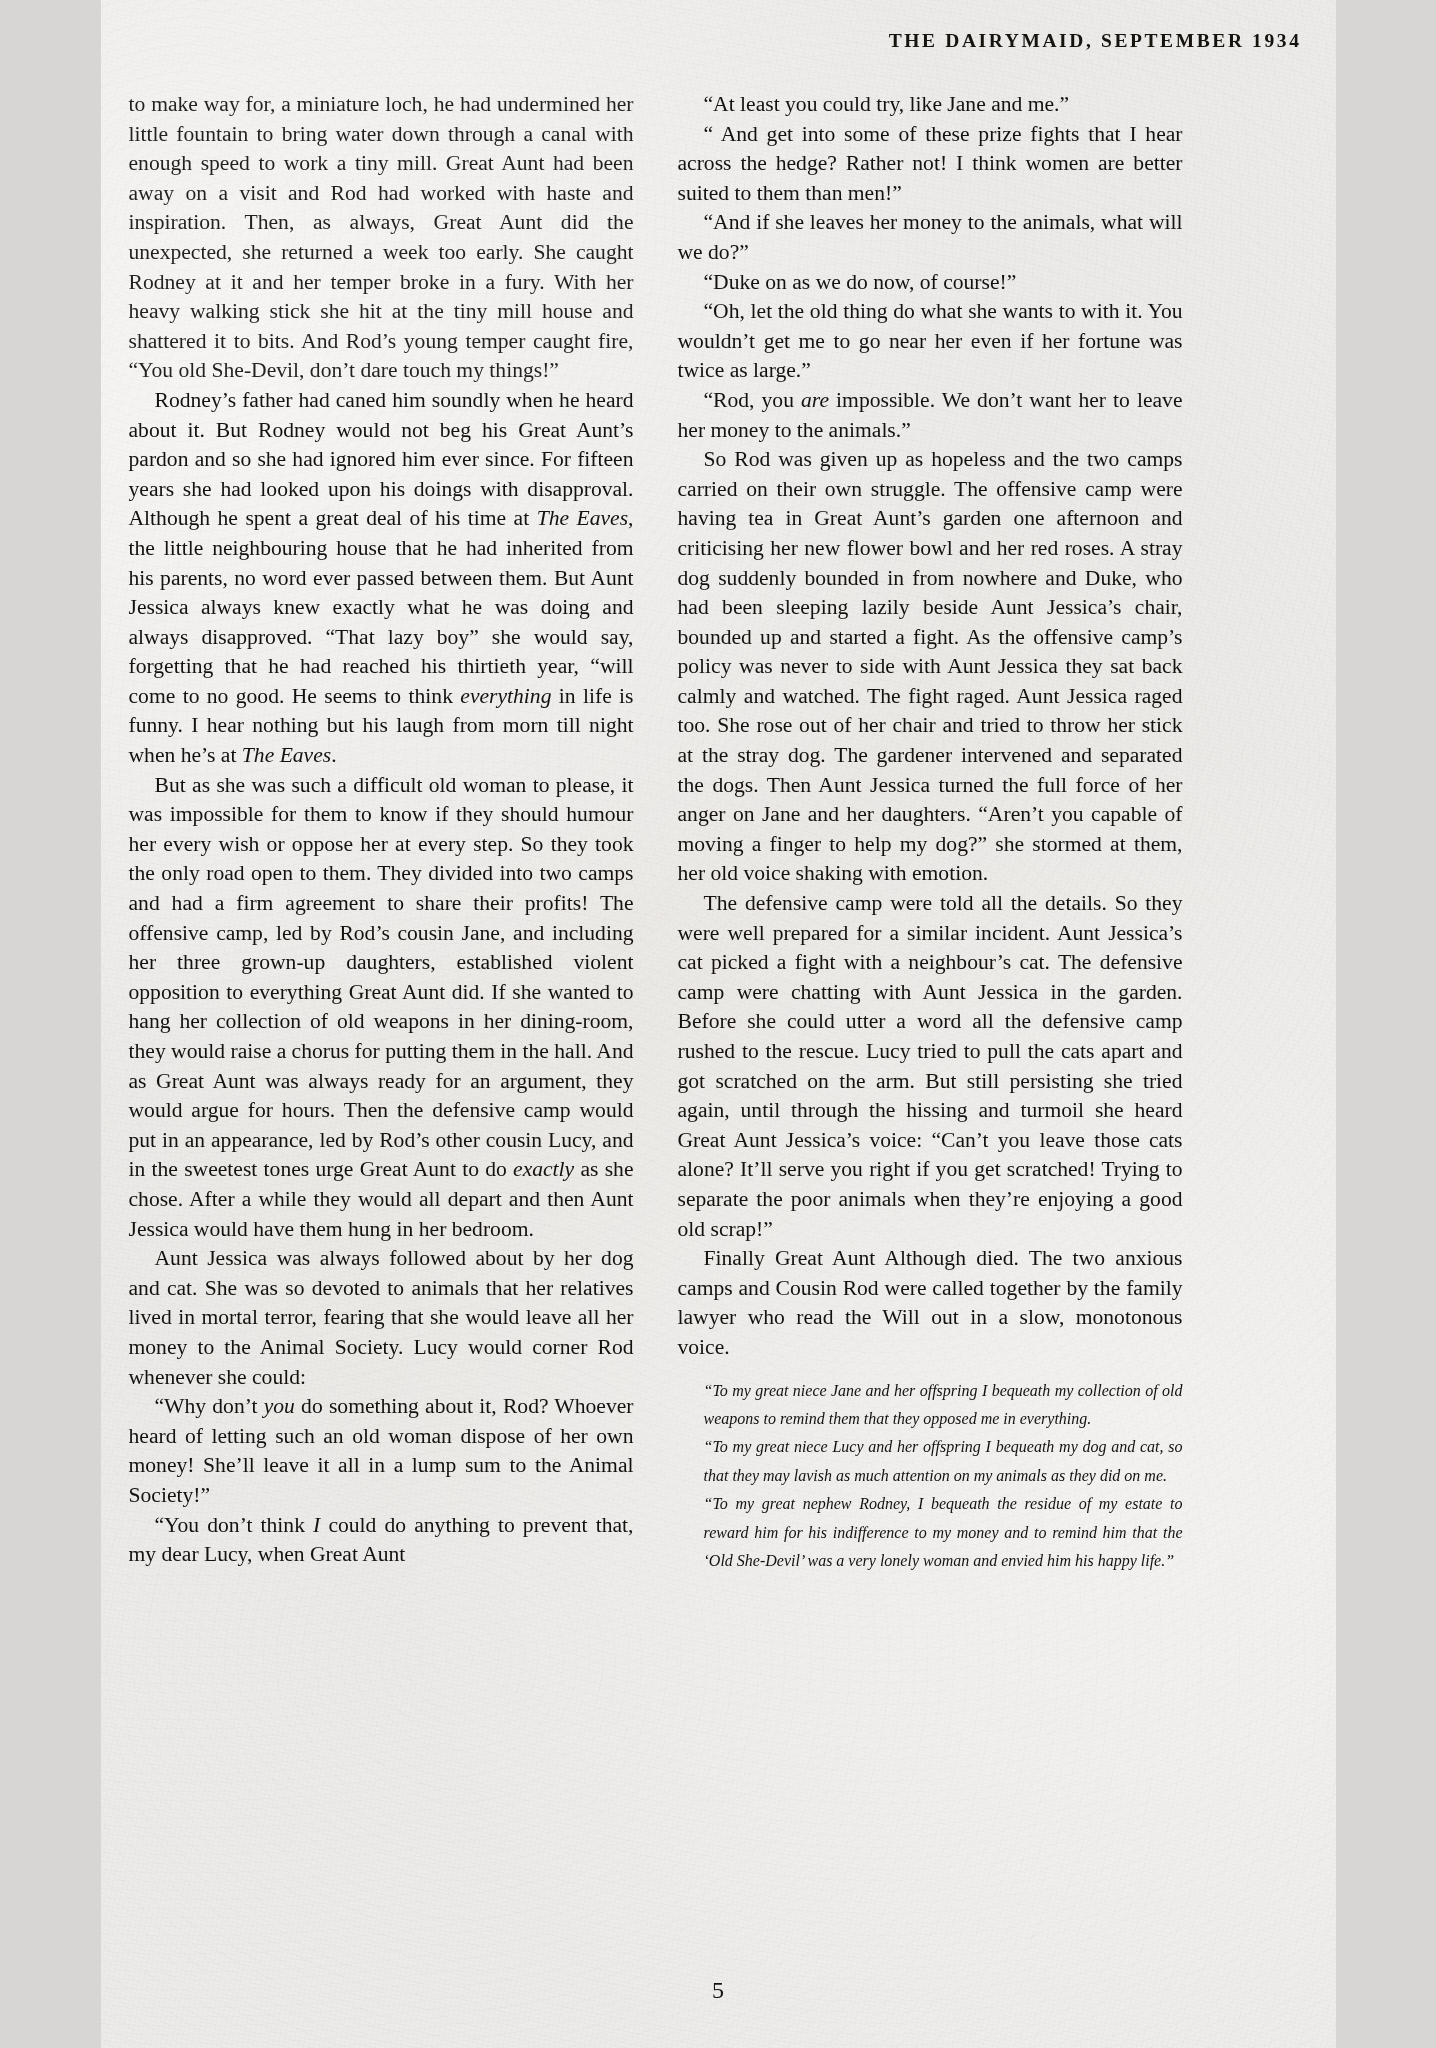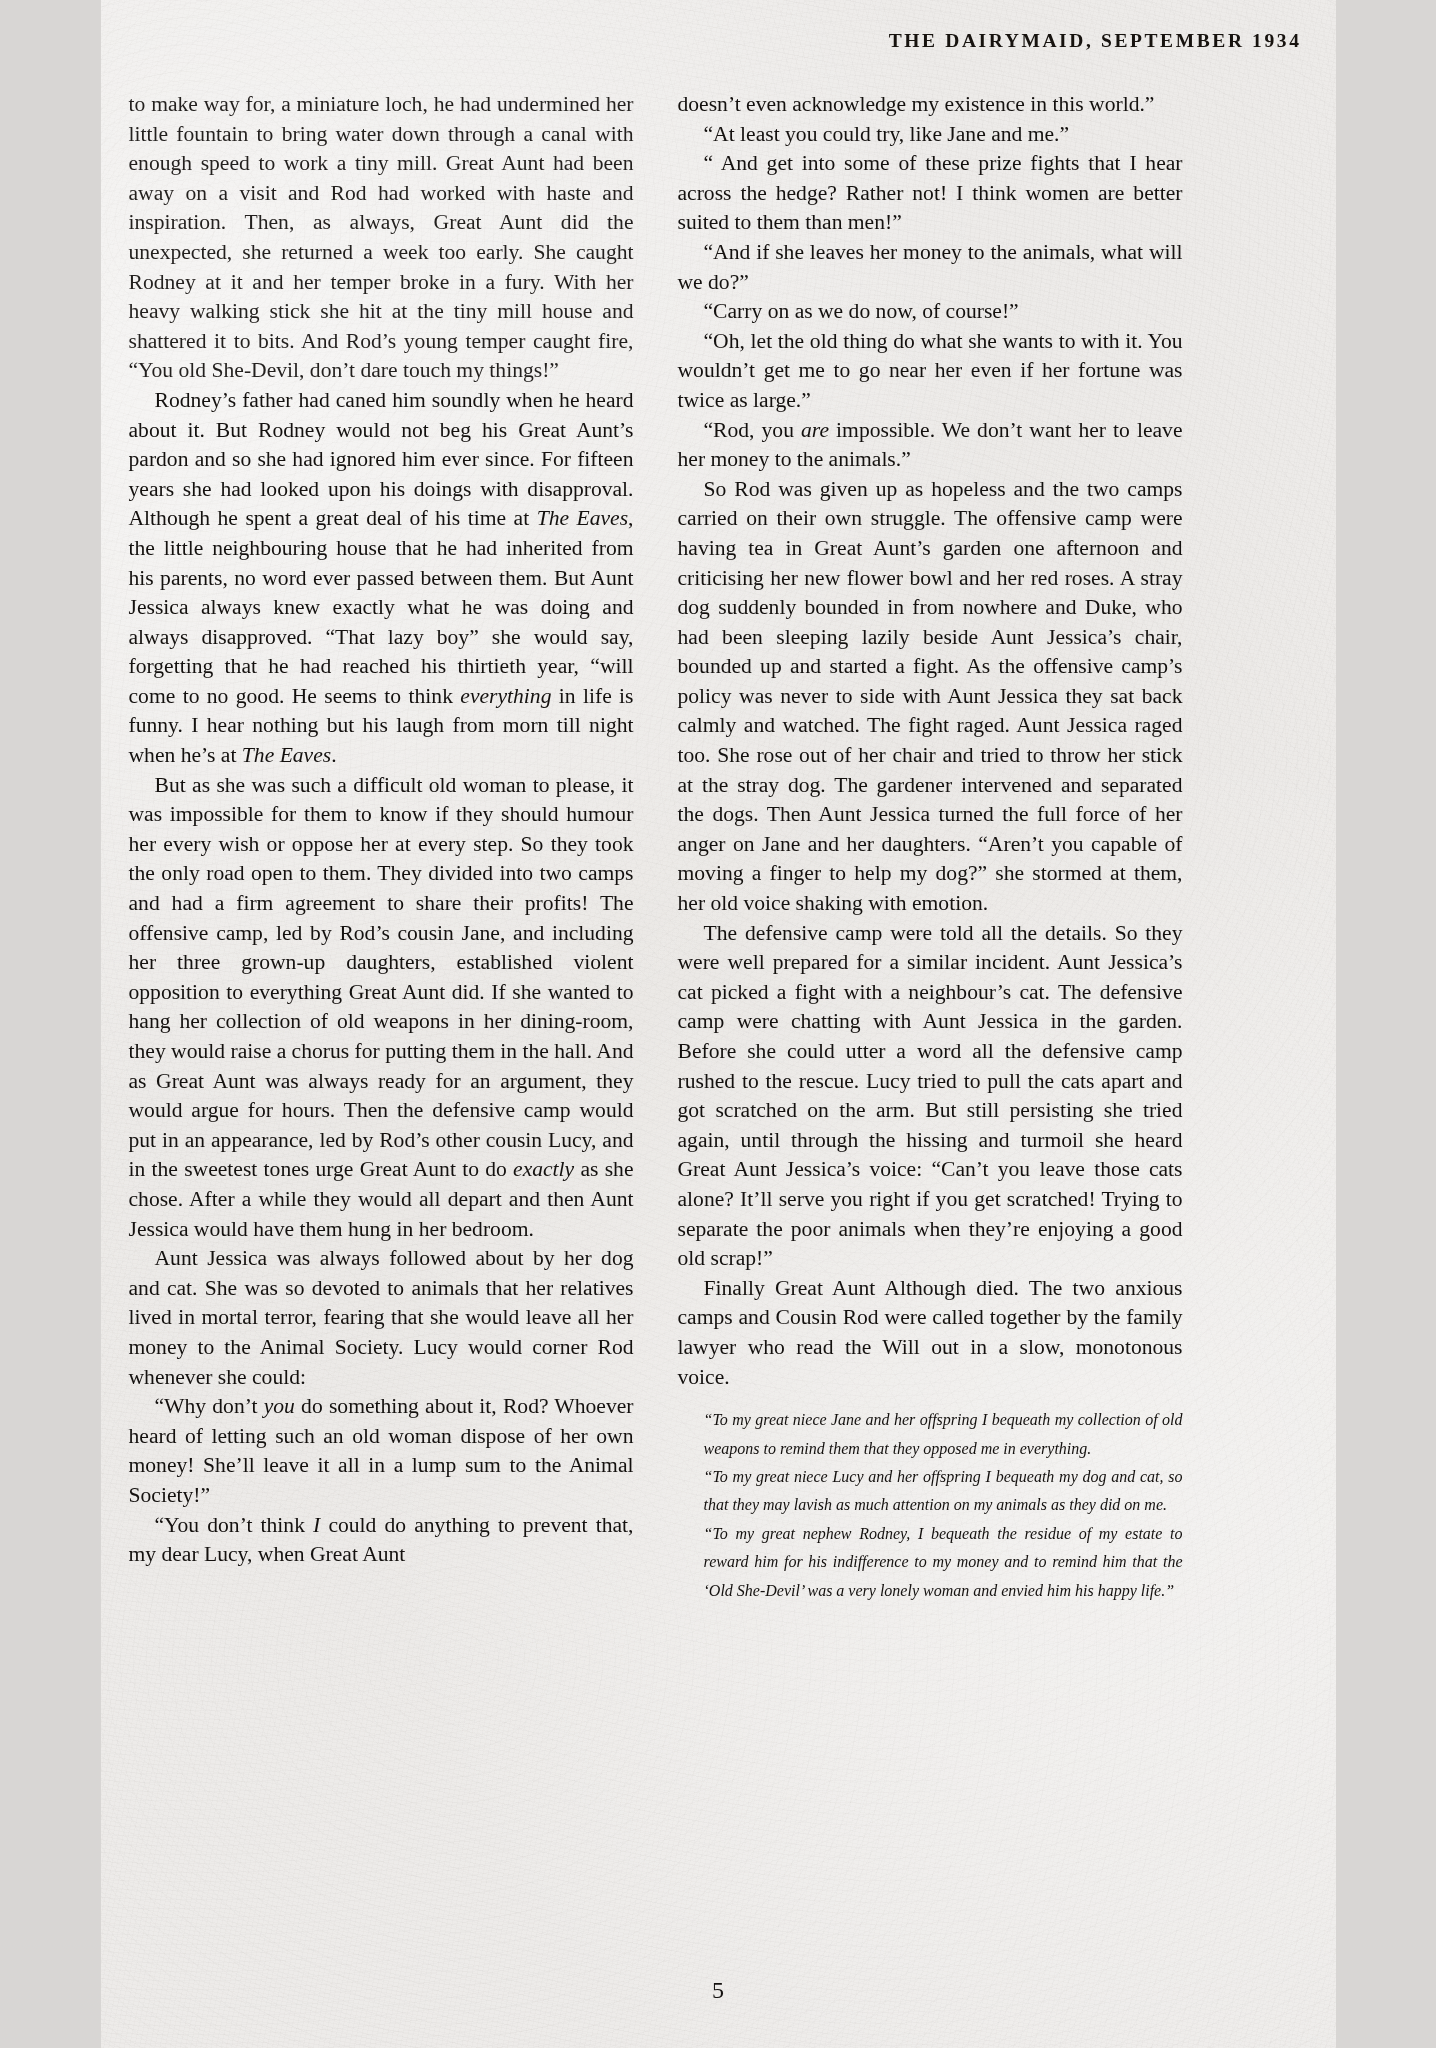--- a/index.html
+++ b/index.html
@@ -125,29 +125,28 @@
       <p class="para"><span>Aunt Jessica was always followed about by her dog and cat. She was so devoted to animals that her relatives lived in mortal terror, fearing that she would leave all her money to the Animal Society. Lucy would corner Rod whenever she could:</span></p>
 
       <p class="para"><span>“Why don’t </span><em>you</em><span> do something about it, Rod? Whoever heard of letting such an old woman dispose of her own money! She’ll leave it all in a lump sum to the Animal Society!”</span></p>
 
       <p class="para"><span>“You don’t think </span><em>I</em><span> could do anything to prevent that, my dear Lucy, when Great Aunt</span></p>
 
     </div>
 
     <div class="col">
 
-      <p class="para noindent"><span>doesn’t even acknowledge my existence in this world.”</span></p>
 
       <p class="para"><span>“At least you could try, like Jane and me.”</span></p>
 
       <p class="para"><span>“ And get into some of these prize fights that I hear across the hedge? Rather not! I think women are better suited to them than men!”</span></p>
 
       <p class="para"><span>“And if she leaves her money to the animals, what will we do?”</span></p>
 
-      <p class="para"><span>“Carry on as we do now, of course!”</span></p>
+      <p class="para"><span>“Duke on as we do now, of course!”</span></p>
 
       <p class="para"><span>“Oh, let the old thing do what she wants to with it. You wouldn’t get me to go near her even if her fortune was twice as large.”</span></p>
 
       <p class="para"><span>“Rod, you </span><em>are</em><span> impossible. We don’t want her to leave her money to the animals.”</span></p>
 
       <p class="para"><span>So Rod was given up as hopeless and the two camps carried on their own struggle. The offensive camp were having tea in Great Aunt’s garden one afternoon and criticising her new flower bowl and her red roses. A stray dog suddenly bounded in from nowhere and Duke, who had been sleeping lazily beside Aunt Jessica’s chair, bounded up and started a fight. As the offensive camp’s policy was never to side with Aunt Jessica they sat back calmly and watched. The fight raged. Aunt Jessica raged too. She rose out of her chair and tried to throw her stick at the stray dog. The gardener intervened and separated the dogs. Then Aunt Jessica turned the full force of her anger on Jane and her daughters. “Aren’t you capable of moving a finger to help my dog?” she stormed at them, her old voice shaking with emotion.</span></p>
 
       <p class="para"><span>The defensive camp were told all the details. So they were well prepared for a similar incident. Aunt Jessica’s cat picked a fight with a neighbour’s cat. The defensive camp were chatting with Aunt Jessica in the garden. Before she could utter a word all the defensive camp rushed to the rescue. Lucy tried to pull the cats apart and got scratched on the arm. But still persisting she tried again, until through the hissing and turmoil she heard Great Aunt Jessica’s voice: “Can’t you leave those cats alone? It’ll serve you right if you get scratched! Trying to separate the poor animals when they’re enjoying a good old scrap!”</span></p>
 
       <p class="para"><span>Finally Great Aunt Although died. The two anxious camps and Cousin Rod were called together by the family lawyer who read the Will out in a slow, monotonous voice.</span></p>

